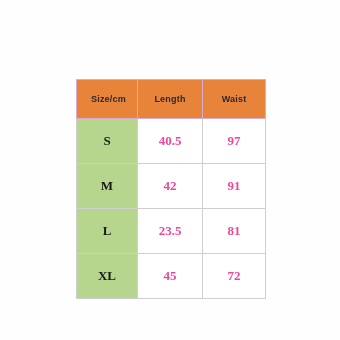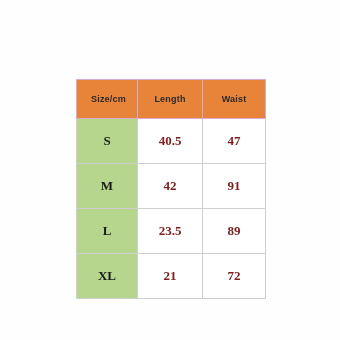--- a/index.html
+++ b/index.html
@@ -64,21 +64,21 @@
   #size-chart td.size-cell {
     background: #b5d68c;
     color: #1a1a1a;
     font-size: 13px;
     font-weight: bold;
     font-family: "Liberation Serif", serif;
   }
 
   #size-chart td.value-cell {
     background: #ffffff;
-    color: #7f1d1d;
+    color: #ec4899;
     font-size: 13px;
     font-weight: bold;
     font-family: "Liberation Serif", serif;
   }
 </style>
 </head>
 <body>
 
 <div id="canvas">
 
@@ -94,36 +94,36 @@
         <th>Size/cm</th>
         <th>Length</th>
         <th>Waist</th>
       </tr>
     </thead>
 
     <tbody>
       <tr>
         <td class="size-cell">S</td>
         <td class="value-cell">40.5</td>
-        <td class="value-cell">47</td>
+        <td class="value-cell">97</td>
       </tr>
 
       <tr>
         <td class="size-cell">M</td>
         <td class="value-cell">42</td>
         <td class="value-cell">91</td>
       </tr>
 
       <tr>
         <td class="size-cell">L</td>
         <td class="value-cell">23.5</td>
-        <td class="value-cell">89</td>
+        <td class="value-cell">81</td>
       </tr>
 
       <tr>
         <td class="size-cell">XL</td>
-        <td class="value-cell">21</td>
+        <td class="value-cell">45</td>
         <td class="value-cell">72</td>
       </tr>
     </tbody>
   </table>
 
 </div>
 
 </body></html>

